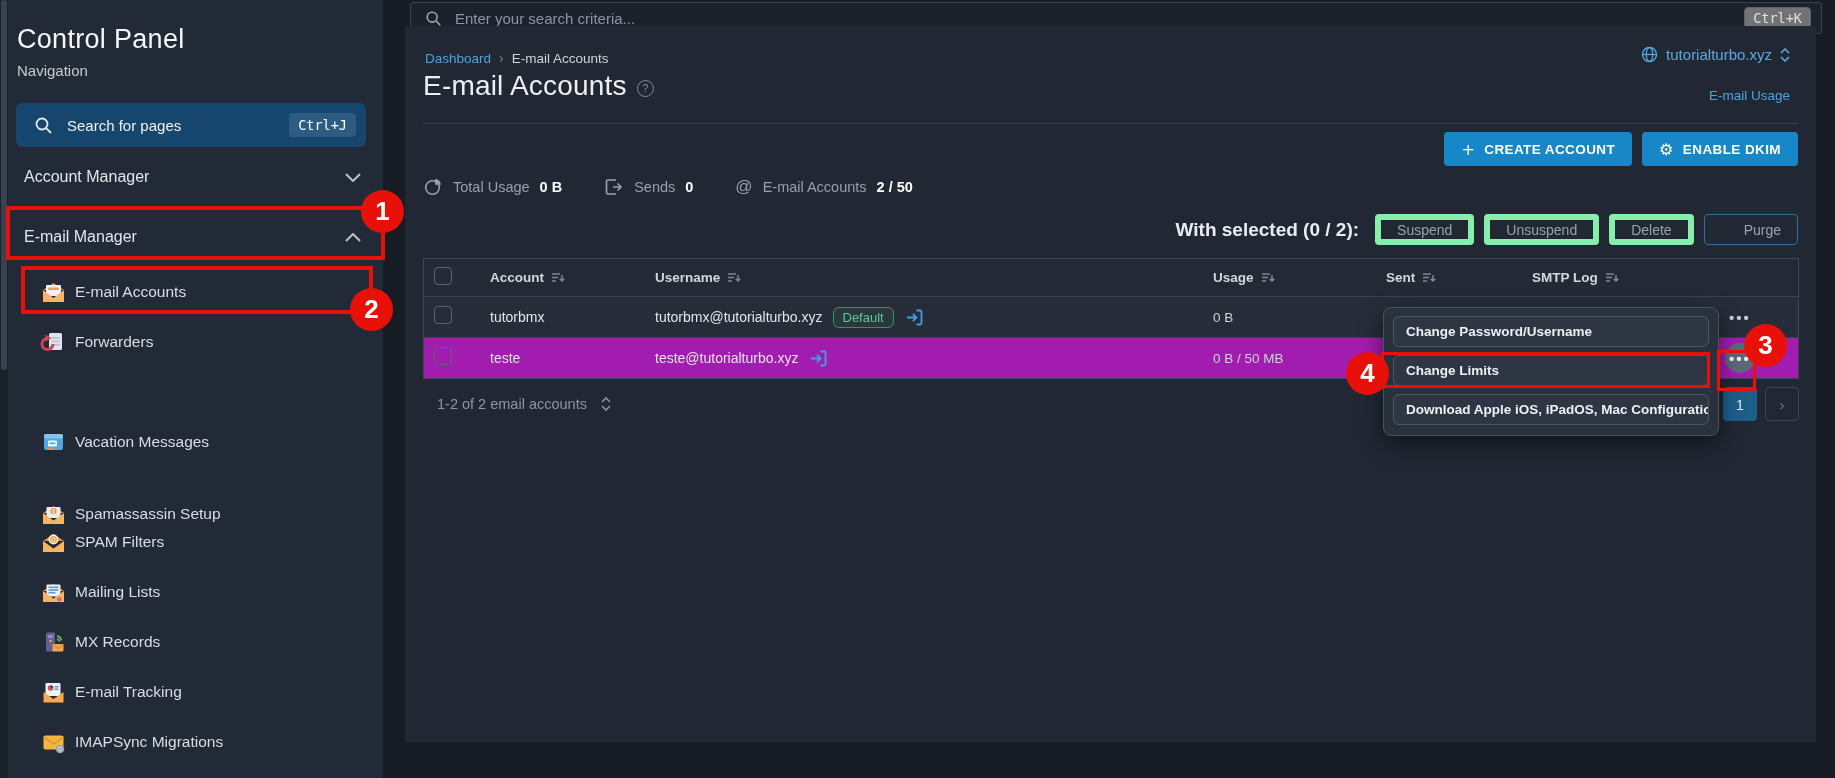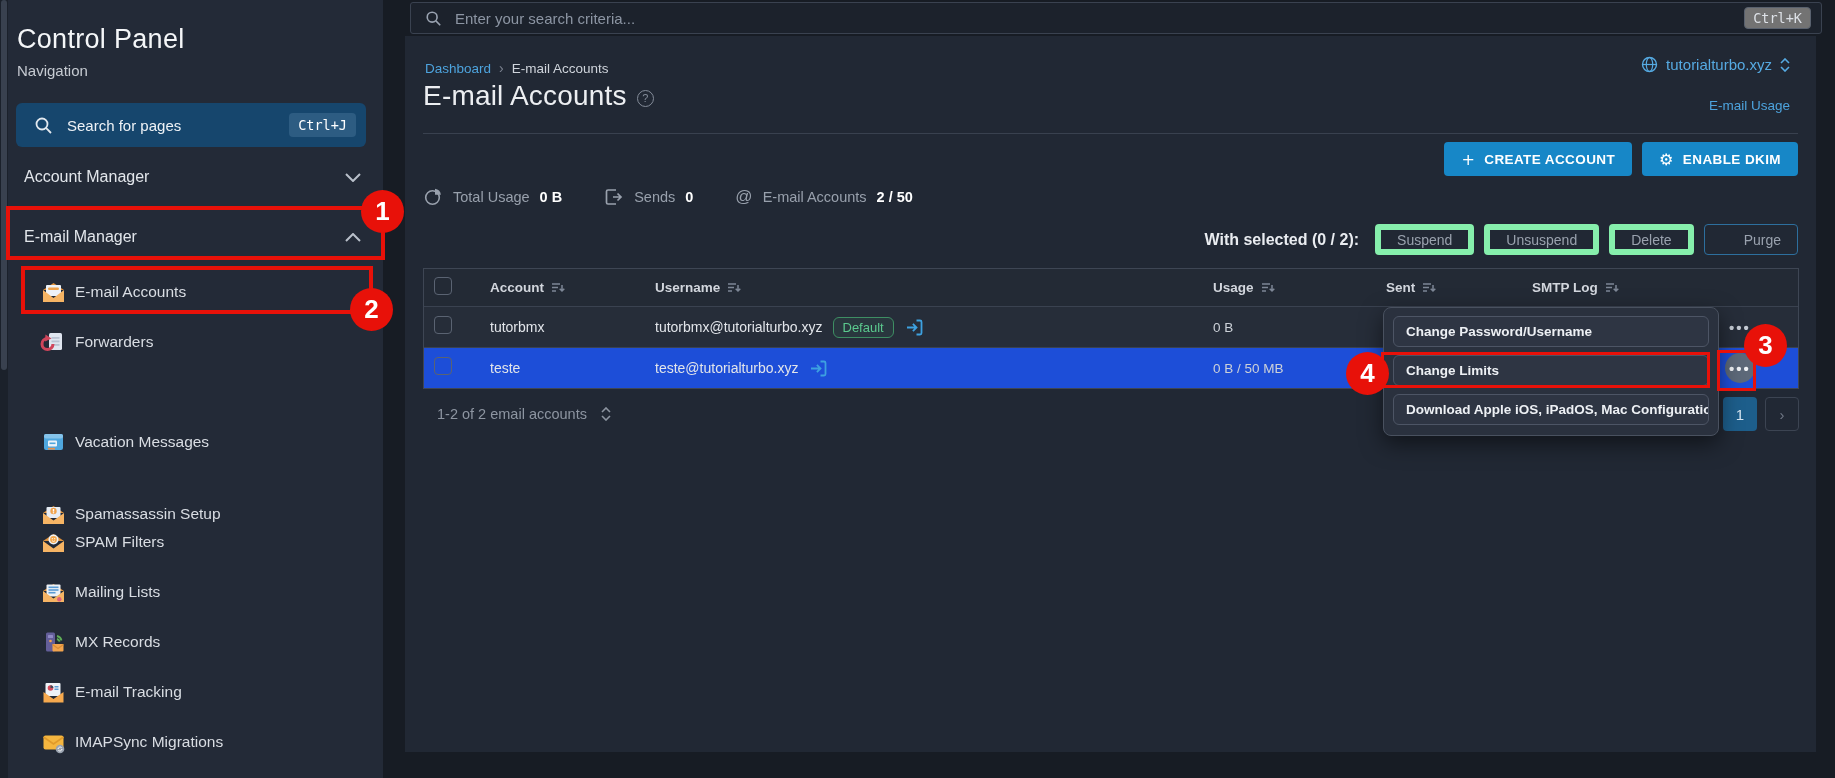--- a/index.html
+++ b/index.html
@@ -23,53 +23,53 @@
   .si-label { position:absolute; left:75px; font-size:15.5px; color:#d9dde3; }
 
   
   .topbar { position:absolute; left:383px; top:0; width:1452px; height:36px; background:#171c24; }
   .top-search { position:absolute; left:27px; top:2px; right:13px; height:32px; border:1px solid #3a4250; background:#1c222c; border-radius:3px; display:flex; align-items:center; padding:0 10px 0 14px; gap:13px; }
   .top-search input { flex:1; background:transparent; border:none; outline:none; font-size:15px; color:#d7dbe2; font-family:"Liberation Sans", sans-serif; }
   .top-search input::placeholder { color:#8c95a3; }
   .kbd-gray { font-family:"DejaVu Sans Mono", monospace; font-size:13.5px; color:#dde1e7; border:1px solid #59616e; background:#737373; border-radius:4px; padding:2px 8px; }
 
   
-  .content { position:absolute; left:405px; top:36px; width:1411px; height:716px; background:#212834; }
+  .content { position:absolute; left:405px; top:26px; width:1411px; height:716px; background:#212834; }
   .breadcrumb { position:absolute; left:20px; top:24px; display:flex; align-items:center; gap:8px; font-size:13.5px; }
   .bc-home { color:#4da3dd; cursor:pointer; }
   .bc-sep { color:#7b8290; font-size:14px; }
   .bc-current { color:#cfd4db; }
   .domain-select { position:absolute; right:26px; top:20px; display:flex; align-items:center; gap:8px; cursor:pointer; }
   .domain-name { color:#56aae2; font-size:15px; }
   .page-title-row { position:absolute; left:18px; top:44px; display:flex; align-items:center; gap:10px; }
   .page-title { font-size:28px; font-weight:400; color:#eceef1; letter-spacing:.2px; }
   .help-circle { width:17px; height:17px; border:1px solid #848c99; border-radius:50%; color:#848c99; font-size:11px; display:flex; align-items:center; justify-content:center; margin-top:4px; }
   .usage-link { position:absolute; right:26px; top:62px; color:#4da3dd; font-size:13.5px; cursor:pointer; }
   .divider { position:absolute; left:18px; right:18px; top:97px; height:1px; background:#39414f; }
   .btn-row { position:absolute; right:18px; top:106px; display:flex; gap:10px; }
   .btn-blue { height:34px; background:#1787c7; border:none; border-radius:4px; color:#fff; font-size:13.5px; font-weight:700; letter-spacing:.4px; padding:0 17px; display:flex; align-items:center; gap:9px; cursor:pointer; font-family:"Liberation Sans", sans-serif; }
   .btn-blue .glyph { font-size:16px; font-weight:400; font-family:"DejaVu Sans", sans-serif; }
   .stats-row { position:absolute; left:18px; top:146px; display:flex; align-items:center; gap:42px; height:30px; }
   .stat { display:flex; align-items:center; gap:10px; }
   .stat-label { font-size:14.5px; color:#98a0ac; }
   .stat-value { font-size:14.5px; color:#ffffff; font-weight:700; }
   .at-glyph { font-size:17px; color:#98a0ac; }
   .selection-row { position:absolute; right:18px; top:188px; display:flex; align-items:center; gap:10px; }
-  .sel-label { font-size:16px; font-weight:700; color:#e9ecf0; margin-right:6px; }
+  .sel-label { font-size:19px; font-weight:700; color:#e9ecf0; margin-right:6px; }
   .btn-outline { height:31px; background:transparent; border-radius:4px; font-size:14px; color:#9aa2ae; padding:0 16px; cursor:pointer; font-family:"Liberation Sans", sans-serif; }
   .btn-outline.warn { border:6px solid #86efac; }
   .btn-outline.info { border:1px solid #2d6f9e;padding-left:39px; }
 
   
   .table { position:absolute; left:18px; top:232px; width:1376px; border:1px solid #3e4654; }
   .trow { display:grid; grid-template-columns:56px 165px 558px 173px 146px 160px 1fr; align-items:center; }
   .thead { height:37px; background:#232a35; }
   .th { display:flex; align-items:center; gap:7px; font-size:13.5px; font-weight:700; color:#d2d6dd; padding-left:10px; cursor:pointer; }
   .tr { height:41px; border-top:1px solid #3a4250; background:#262d39; }
-  .tr.hover { background:#1d4ed8; }
+  .tr.hover { background:#a21caf; }
   .cell { font-size:14px; color:#e2e5ea; padding-left:10px; display:flex; align-items:center; gap:10px; }
   .cell.dim { font-size:13.5px; color:#ccd1d8; }
   .checkbox { width:18px; height:18px; border:1.5px solid #5a6372; border-radius:4px; margin-left:10px; cursor:pointer; background:transparent; }
   .badge-default { font-size:13px; color:#5bc98e; border:1px solid #3e8e63; border-radius:6px; padding:2px 9px; background:rgba(91,201,142,.07); }
   .ellipsis-cell { display:flex; justify-content:center; align-items:center; }
   .dots { font-size:15px; font-weight:700; letter-spacing:2px; color:#c4cad3; cursor:pointer; }
   .dots-circle { width:30px; height:30px; border-radius:50%; background:#5d6979; display:flex; align-items:center; justify-content:center; cursor:pointer; }
   .dots-circle .dots { color:#eef1f5; }
   .table-footer { position:absolute; left:18px; top:352px; width:1376px; height:52px; display:flex; align-items:center; }
   .footer-count { margin-left:14px; font-size:14.5px; color:#8d95a1; display:flex; align-items:center; gap:14px; }

